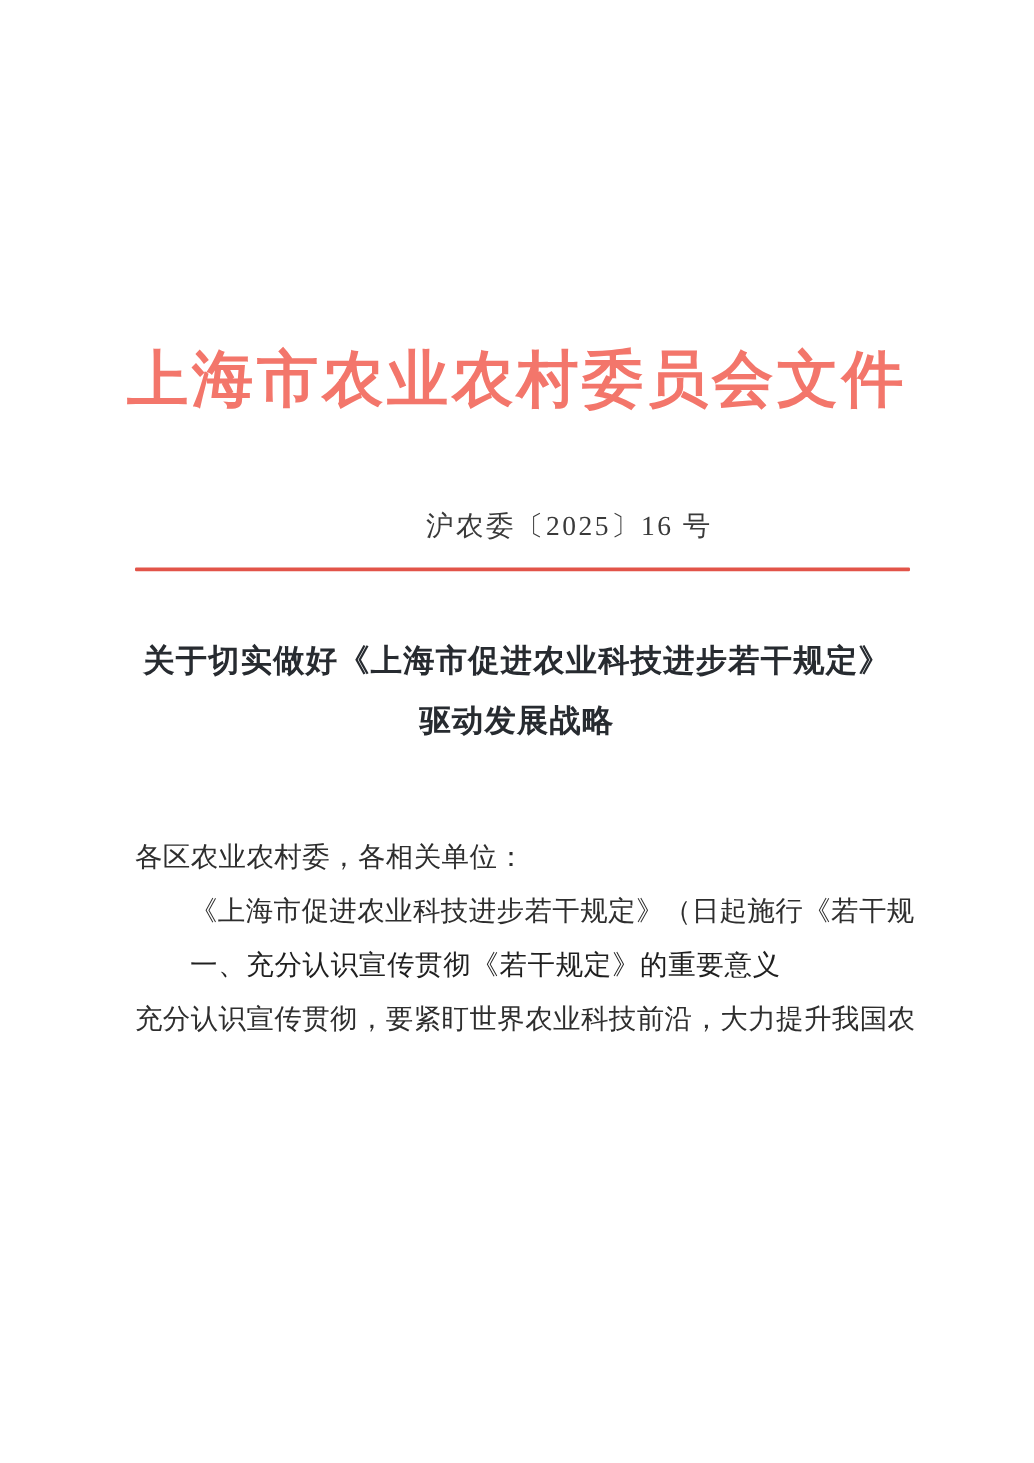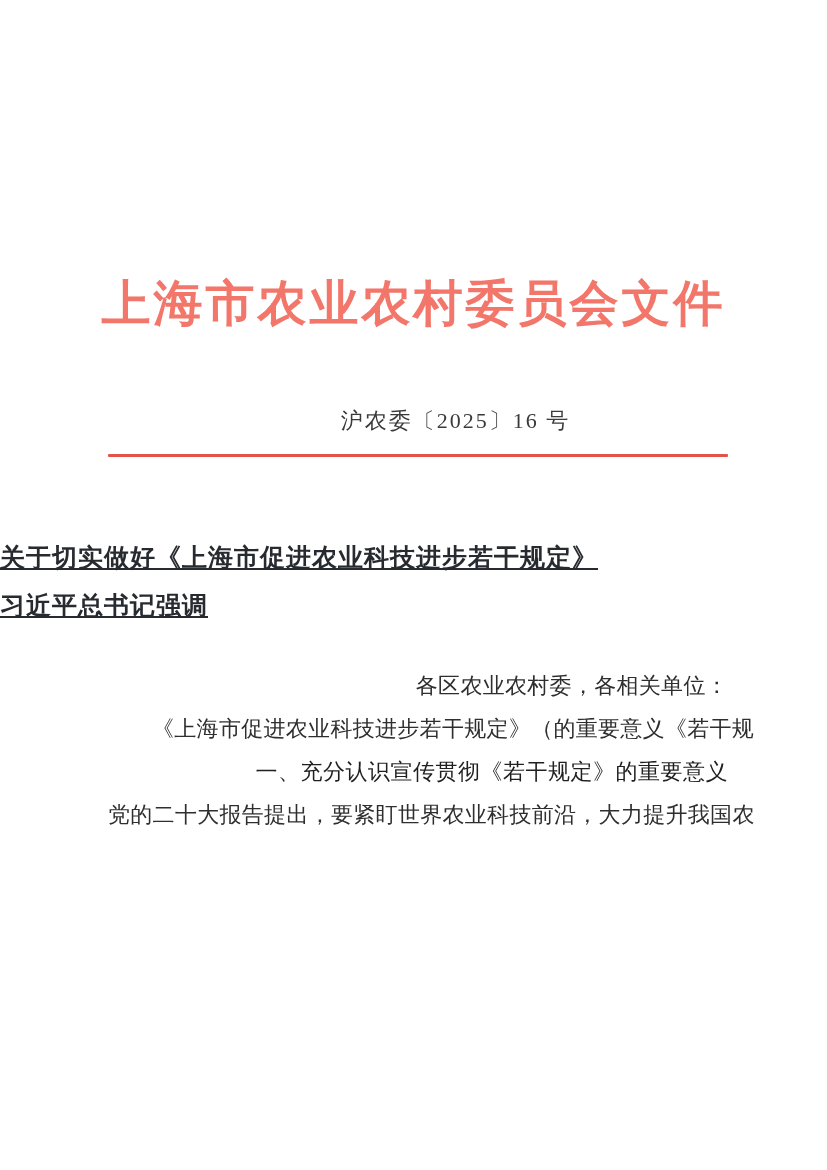--- a/index.html
+++ b/index.html
@@ -46,44 +46,43 @@
     position: absolute;
     top: 454px;
     left: 108px;
     width: 620px;
     height: 3px;
     background: var(--rule_red, #e25449);
     border-radius: 1px;
   }
   .doc-title {
     position: absolute;
-    top: 534px;
+    top: 506px;
     left: 0;
     width: 100%;
+    text-align: center;
     font-weight: bold;
     font-size: 25px;
     line-height: 48px;
     letter-spacing: 1px;
     color: #272b30;
-    text-decoration: underline;
   }
   .body-text {
     position: absolute;
     top: 664px;
     left: 108px;
     width: 620px;
     font-size: 22px;
     line-height: 43px;
     letter-spacing: 0.3px;
     color: var(--text, #2e2e2e);
   }
   .line {
     white-space: nowrap;
     height: 43px;
-    text-align: right;
   }
   .indent {
     padding-left: 44px;
   }
   .heading {
     font-family: "Liberation Sans", "DejaVu Sans", sans-serif;
     font-weight: normal;
     letter-spacing: 0.5px;
     color: #1f1f1f;
   }
@@ -104,25 +103,25 @@
 <div class="page">
 
   <div class="letterhead">上海市农业农村委员会文件</div>
 
   <div class="doc-number">沪农委〔2025〕16 号</div>
 
   <div class="red-rule"></div>
 
   <div class="doc-title">
     <div>关于切实做好《上海市促进农业科技进步若干规定》</div>
-    <div>习近平总书记强调</div>
+    <div>驱动发展战略</div>
   </div>
 
   <div class="body-text">
     <div class="line">各区农业农村委，各相关单位：</div>
-    <div class="line indent">《上海市促进农业科技进步若干规定》（的重要意义《若干规</div>
+    <div class="line indent">《上海市促进农业科技进步若干规定》（日起施行《若干规</div>
     <div class="line indent heading">一、充分认识宣传贯彻《若干规定》的重要意义</div>
-    <div class="line">党的二十大报告提出，要紧盯世界农业科技前沿，大力提升我国农</div>
+    <div class="line">充分认识宣传贯彻，要紧盯世界农业科技前沿，大力提升我国农</div>
   </div>
 
   <div class="page-number">－ 1 －</div>
 
 </div>
 
 </body></html>

